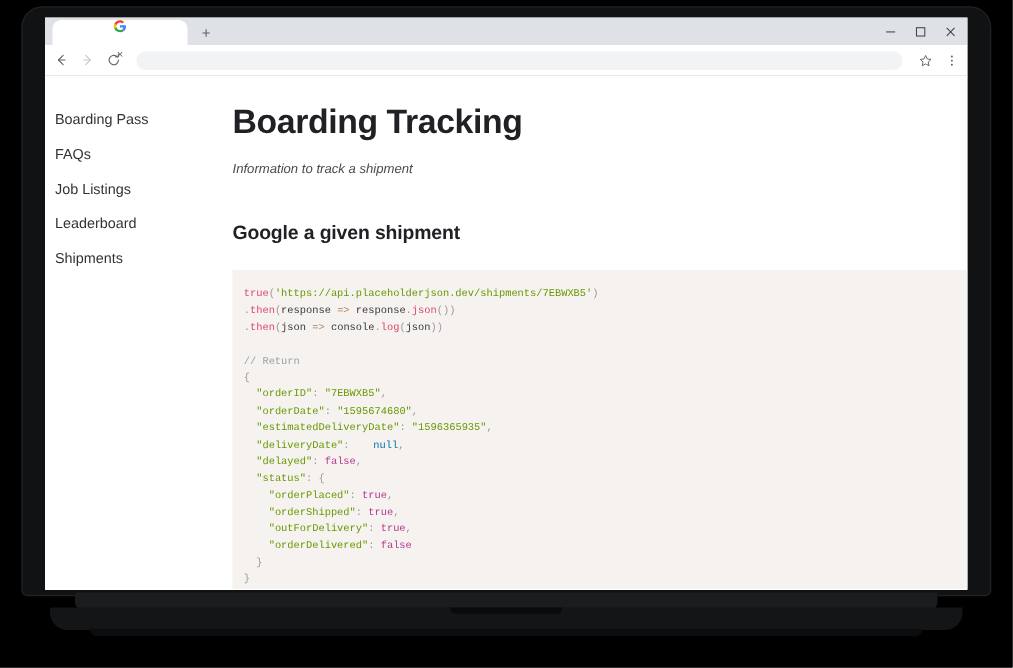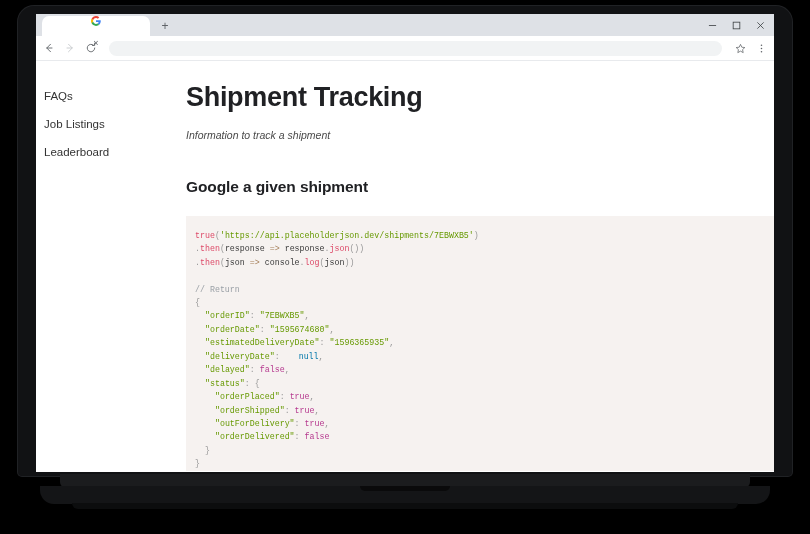--- a/index.html
+++ b/index.html
@@ -268,27 +268,29 @@
             <circle cx="8" cy="3.2" r="1.15" fill="currentColor"></circle>
             <circle cx="8" cy="8" r="1.15" fill="currentColor"></circle>
             <circle cx="8" cy="12.8" r="1.15" fill="currentColor"></circle>
           </svg>
       </span>
     </div>
 
     <div class="viewport">
 
       <nav class="sidebar">
+        <div class="nav-item">Boarding Pass</div>
         <div class="nav-item">FAQs</div>
         <div class="nav-item">Job Listings</div>
         <div class="nav-item">Leaderboard</div>
+        <div class="nav-item">Shipments</div>
       </nav>
 
       <main class="content">
-        <h1 class="page-title">Shipment Tracking</h1>
+        <h1 class="page-title">Boarding Tracking</h1>
         <div class="subtitle">Information to track a shipment</div>
         <h2 class="section-title">Google a given shipment</h2>
 
         <pre class="code"><span class="t-fn">true</span><span class="t-punc">(</span><span class="t-strg">'https://api.placeholderjson.dev/shipments/7EBWXB5'</span><span class="t-punc">)</span>
 <span class="t-punc">.</span><span class="t-fn">then</span><span class="t-punc">(</span><span class="t-plain">response </span><span class="t-op">=&gt;</span><span class="t-plain"> response</span><span class="t-punc">.</span><span class="t-fn">json</span><span class="t-punc">())</span>
 <span class="t-punc">.</span><span class="t-fn">then</span><span class="t-punc">(</span><span class="t-plain">json </span><span class="t-op">=&gt;</span><span class="t-plain"> console</span><span class="t-punc">.</span><span class="t-fn">log</span><span class="t-punc">(</span><span class="t-plain">json</span><span class="t-punc">))</span>
 
 <span class="t-cmt">// Return</span>
 <span class="t-punc">{</span>
   <span class="t-prop">"orderID"</span><span class="t-punc">: </span><span class="t-strg">"7EBWXB5"</span><span class="t-punc">,</span>

